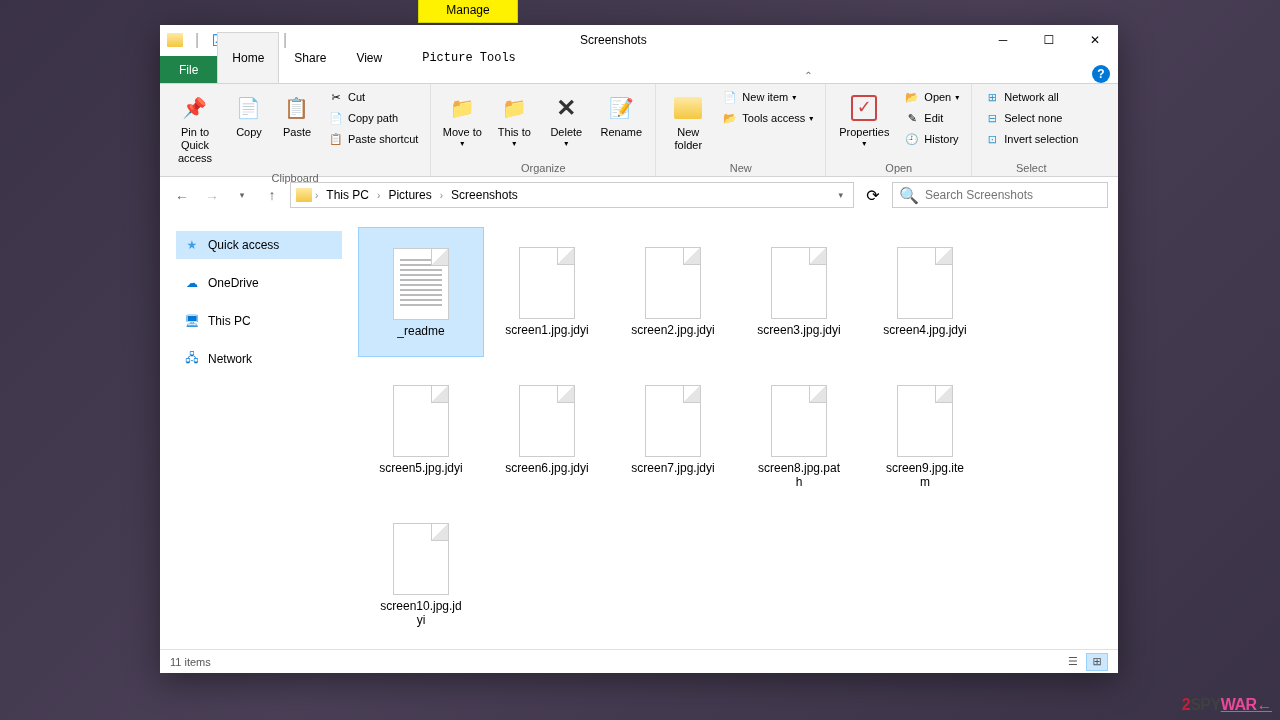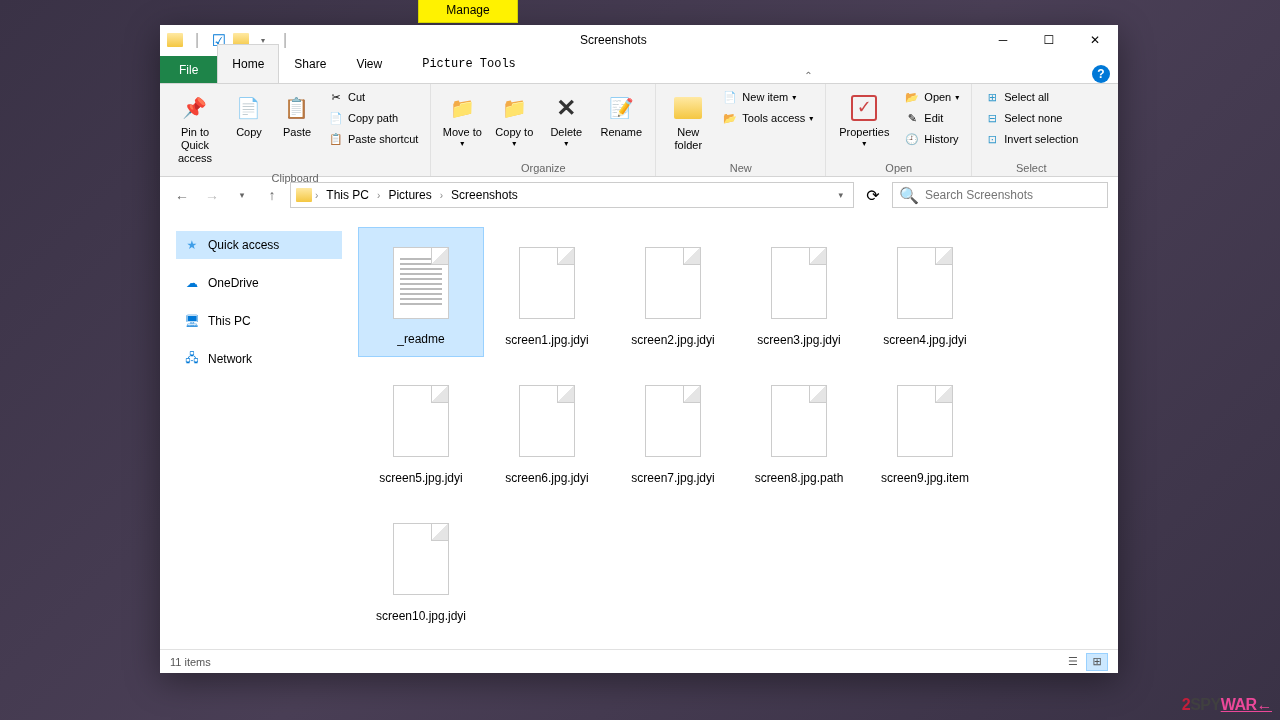--- a/index.html
+++ b/index.html
@@ -7,21 +7,21 @@
 .window { position: absolute; left: 160px; top: 25px; width: 958px; height: 648px; background: #fff; box-shadow: 0 8px 32px rgba(0,0,0,0.4); display: flex; flex-direction: column; }
 .titlebar { height: 30px; background: #fff; display: flex; align-items: center; }
 .qat { display: flex; align-items: center; padding: 0 6px; gap: 4px; }
 .qat-icon { width: 18px; height: 18px; display: flex; align-items: center; justify-content: center; }
 .folder-mini { width: 16px; height: 14px; background: linear-gradient(#ffe9a3, #f4c742); border-radius: 1px; }
 .title-text { margin-left: 280px; font-size: 12px; color: #000; }
 .win-controls { margin-left: auto; display: flex; }
 .win-btn { width: 46px; height: 30px; display: flex; align-items: center; justify-content: center; font-size: 12px; }
 .tabs-row { height: 28px; display: flex; align-items: flex-end; background: #fff; position: relative; }
 .context-tab-hdr { position: absolute; left: 258px; top: -28px; width: 100px; height: 26px; background: #fff200; border: 1px solid #d4d400; display: flex; align-items: center; justify-content: center; font-size: 12px; }
-.tab { padding: 12px 14px; font-size: 12px; cursor: pointer; border: 1px solid transparent; border-bottom: none; }
+.tab { padding: 18px 14px; font-size: 12px; cursor: pointer; border: 1px solid transparent; border-bottom: none; }
 .tab.file { background: #1e8449; color: #fff; padding: 6px 18px; }
 .tab.active { background: #f3f3f3; border-color: #d4d4d4; }
 .tab.context { margin-left: 0; font-family: Liberation Mono, monospace; }
 .help-icon { margin-left: auto; margin-right: 8px; width: 18px; height: 18px; border-radius: 50%; background: #0078d7; color: #fff; display: flex; align-items: center; justify-content: center; font-size: 12px; font-weight: bold; }
 .collapse-btn { width: 16px; height: 16px; margin-right: 6px; display: flex; align-items: center; justify-content: center; font-size: 10px; color: #666; }
 .ribbon { height: 94px; background: #f3f3f3; border-top: 1px solid #d4d4d4; border-bottom: 1px solid #d4d4d4; display: flex; }
 .ribbon-group { border-right: 1px solid #e1e1e1; padding: 4px 8px 2px; display: flex; flex-direction: column; }
 .group-content { flex: 1; display: flex; gap: 6px; align-items: flex-start; }
 .group-label { font-size: 11px; color: #666; text-align: center; padding-top: 2px; }
 .big-btn { display: flex; flex-direction: column; align-items: center; justify-content: flex-start; width: 54px; padding: 4px 2px; font-size: 11px; text-align: center; line-height: 1.2; cursor: pointer; }
@@ -37,21 +37,21 @@
 .crumb-sep { color: #888; font-size: 10px; }
 .refresh-btn { width: 26px; height: 26px; display: flex; align-items: center; justify-content: center; border: none; background: transparent; cursor: pointer; }
 .search-box { width: 216px; height: 26px; border: 1px solid #ccc; display: flex; align-items: center; padding: 0 6px; gap: 6px; }
 .search-box input { border: none; outline: none; flex: 1; font-size: 12px; color: #0369a1; }
 .body-area { flex: 1; display: flex; }
 .nav-pane { width: 190px; padding: 18px 8px 8px 16px; }
 .nav-item { display: flex; align-items: center; gap: 8px; padding: 6px 8px; font-size: 12px; cursor: pointer; border-radius: 0; }
 .nav-item.selected { background: #cce8ff; }
 .nav-icon { width: 16px; height: 16px; display: flex; align-items: center; justify-content: center; }
 .content-pane { flex: 1; padding: 14px 8px; display: flex; flex-wrap: wrap; align-content: flex-start; gap: 8px 0; }
-.file-item { width: 126px; height: 130px; display: flex; flex-direction: column; align-items: center; justify-content: center; padding: 10px; cursor: pointer; }
+.file-item { width: 126px; height: 130px; display: flex; flex-direction: column; align-items: center; justify-content: flex-start; padding: 20px; cursor: pointer; }
 .file-item.selected { background: #cce8ff; border: 1px solid #99d1ff; }
 .file-icon { width: 72px; height: 92px; display: flex; align-items: center; justify-content: center; position: relative; }
 .blank-file { width: 56px; height: 72px; background: #fff; border: 1px solid #ccc; position: relative; }
 .blank-file::before { content: ""; position: absolute; top: 0; right: 0; width: 16px; height: 16px; background: linear-gradient(135deg, #fff 50%, #e5e5e5 50%); border-left: 1px solid #ccc; border-bottom: 1px solid #ccc; }
 .text-file { width: 56px; height: 72px; background: #fff; border: 1px solid #ccc; position: relative; padding: 10px 6px; }
 .text-file::before { content: ""; position: absolute; top: 0; right: 0; width: 16px; height: 16px; background: linear-gradient(135deg, #fff 50%, #e5e5e5 50%); border-left: 1px solid #ccc; border-bottom: 1px solid #ccc; }
 .text-line { height: 2px; background: #bbb; margin-bottom: 3px; }
 .file-label { font-size: 12px; text-align: center; word-break: break-all; line-height: 1.2; margin-top: 4px; }
 .status-bar { height: 24px; border-top: 1px solid #e1e1e1; display: flex; align-items: center; padding: 0 10px; font-size: 11px; color: #555; }
 .view-toggles { margin-left: auto; display: flex; gap: 2px; }
@@ -139,21 +139,21 @@
 
     <div class="ribbon-group">
       <div class="group-content">
         <div class="big-btn" style="width:46px;">
           <span class="big-icon" style="color:#6a9;">📁</span>
           <span>Move to</span>
           <span style="font-size:8px;">▾</span>
         </div>
         <div class="big-btn" style="width:46px;">
           <span class="big-icon" style="color:#6a9;">📁</span>
-          <span>Copy to</span>
+          <span>This to</span>
           <span style="font-size:8px;">▾</span>
         </div>
         <div class="big-btn" style="width:46px;">
           <span class="big-icon i-x">✕</span>
           <span>Delete</span>
           <span style="font-size:8px;">▾</span>
         </div>
         <div class="big-btn" style="width:52px;">
           <span class="big-icon" style="color:#39c;">📝</span>
           <span>Rename</span>
@@ -212,21 +212,21 @@
         </div>
       </div>
       <div class="group-label">Open</div>
     </div>
 
     <div class="ribbon-group" style="border-right:none;">
       <div class="group-content">
         <div class="small-btns">
           <div class="small-btn">
               <span class="small-icon" style="color:#39c;">⊞</span>
-              <span>Select all</span>
+              <span>Network all</span>
             </div>
           <div class="small-btn">
               <span class="small-icon" style="color:#39c;">⊟</span>
               <span>Select none</span>
             </div>
           <div class="small-btn">
               <span class="small-icon" style="color:#39c;">⊡</span>
               <span>Invert selection</span>
             </div>
         </div>

